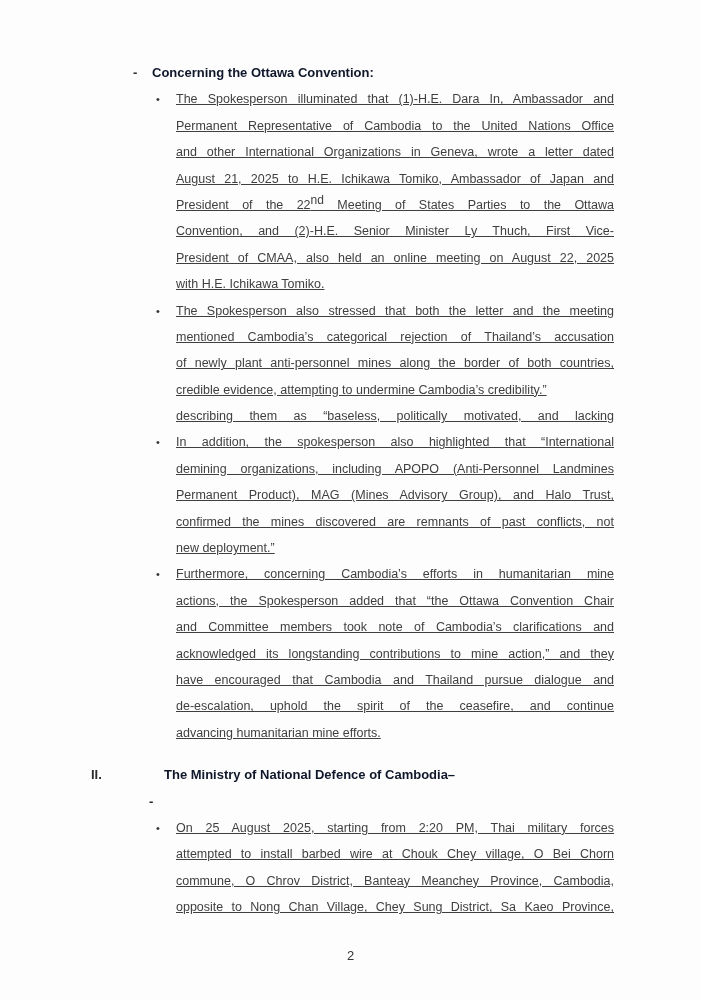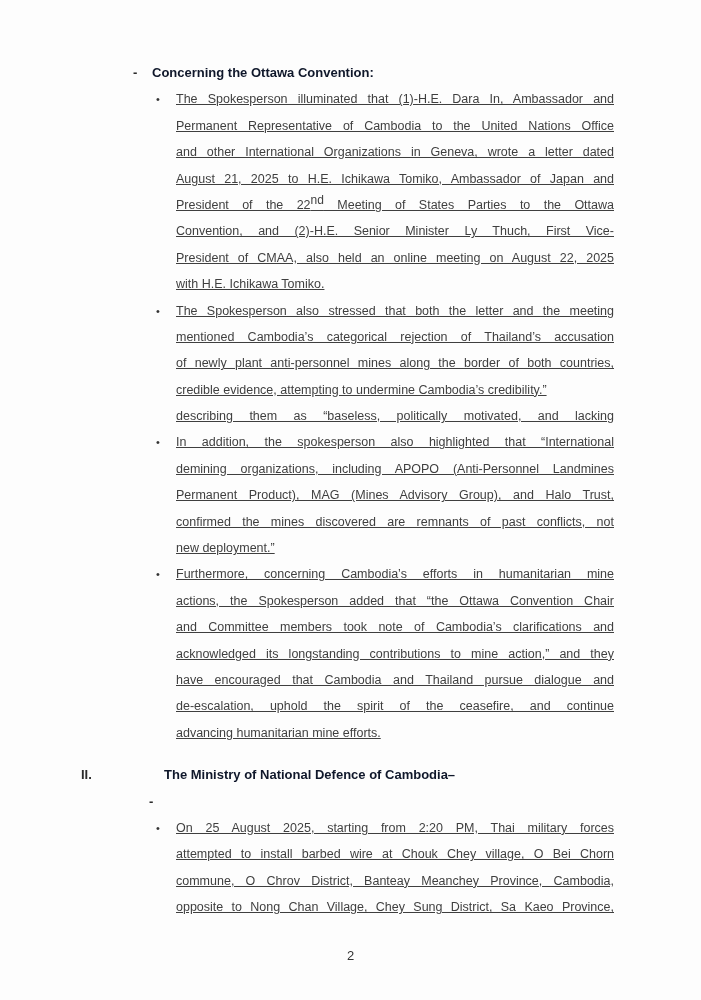--- a/index.html
+++ b/index.html
@@ -30,21 +30,21 @@
   .marker.bold{font-weight:700;color:#2b2b2b;font-size:13px;}
   
   .s1-head .marker{left:133px;}
   .s1-head .h-text{position:absolute;left:152px;top:0;height:26.4px;line-height:26.4px;}
   
   .bullet-block{position:relative;}
   .bullet-block .marker{left:156px;font-size:11px;}
   .bullet-block .lines{margin-left:176px;width:438px;text-decoration:underline;}
   
   .s2{margin-top:16px;}
-  .s2-head .marker{left:81px;}
+  .s2-head .marker{left:91px;}
   .s2-head .h-text{position:absolute;left:136px;top:0;height:26.4px;line-height:26.4px;margin-left:28px;}
   .s2-sub .marker{left:149px;}
   .s2-sub .h-text{position:absolute;left:163px;top:0;height:26.4px;line-height:26.4px;}
   sup.ord{
     vertical-align:super;font-size:12px;line-height:0;
   }
   .page-number{
     position:absolute;top:948px;left:0;width:701px;
     text-align:center;font-size:13px;color:#333;
   }

